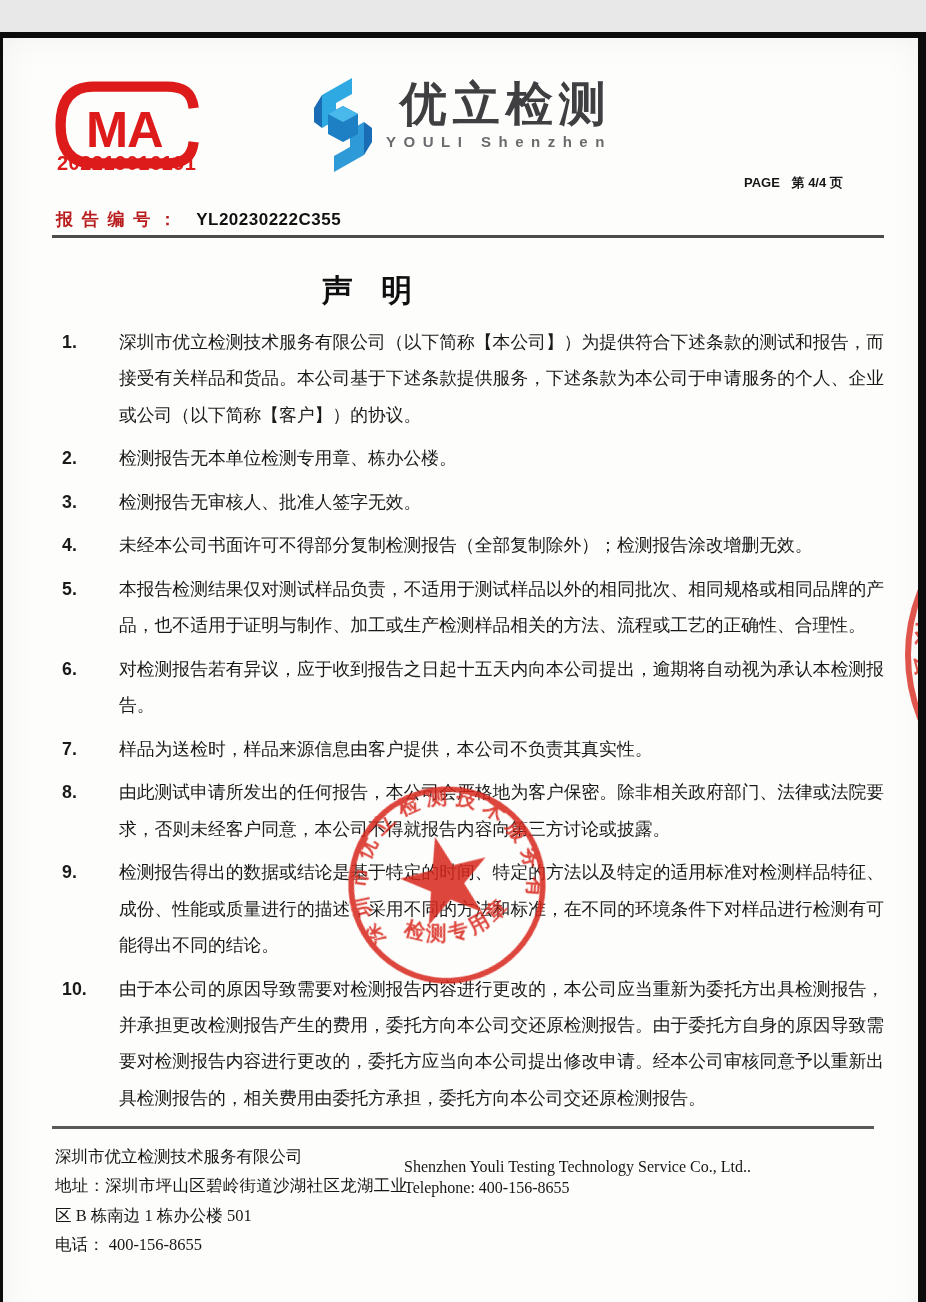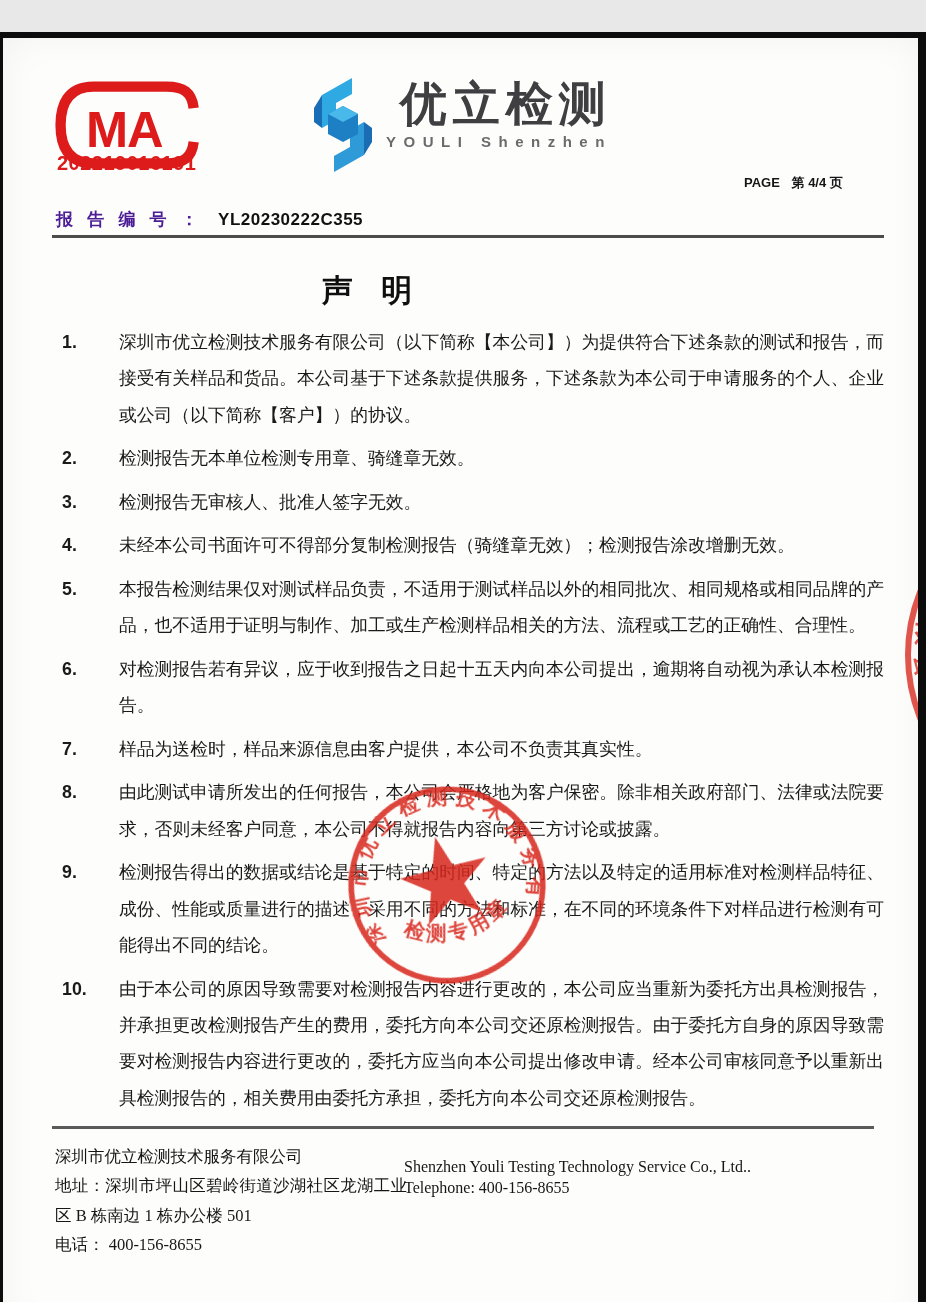--- a/index.html
+++ b/index.html
@@ -19,21 +19,21 @@
               font-weight:bold;font-size:20px;letter-spacing:.5px;color:#dd1b1b;}
   .brand{position:absolute;left:312px;top:46px;display:flex;align-items:flex-start;}
   .brand-text{margin-left:12px;}
   .brand-cn{font-family:"Liberation Sans","DejaVu Sans",sans-serif;font-weight:bold;font-size:47px;
             letter-spacing:6px;color:#3f3f42;line-height:1.1;text-align:right;}
   .brand-en{font-family:"Liberation Sans","DejaVu Sans",sans-serif;font-weight:bold;font-size:15px;
             letter-spacing:7.5px;color:#6b6b6e;margin-top:3px;}
   .page-indicator{position:absolute;left:744px;top:142px;font-family:"Liberation Sans","DejaVu Sans",sans-serif;
             font-weight:600;font-size:13px;color:#151515;}
   .report-row{position:absolute;left:56px;top:176px;font-size:17px;}
-  .report-label{font-family:Liberation Mono, monospace;font-weight:bold;letter-spacing:2px;color:#4c1d95;}
+  .report-label{font-family:Liberation Sans, sans-serif;font-weight:bold;letter-spacing:2px;color:#b91c1c;}
   .report-value{font-family:Liberation Sans, sans-serif;font-weight:bold;margin-left:14px;color:#111;letter-spacing:.5px;}
   .head-rule{position:absolute;left:52px;top:203px;width:832px;height:3px;background:#4c4c4c;}
 
   
   .doc-title{position:absolute;left:0;top:238px;width:744px;text-align:center;
              font-family:"Liberation Sans","DejaVu Sans",sans-serif;font-weight:bold;
              font-size:31px;letter-spacing:10px;color:#0f0f0f;}
 
   
   .statements{position:absolute;left:62px;top:292px;width:822px;font-size:17.8px;line-height:2.05;color:#1a1a1a;}
@@ -99,29 +99,29 @@
 
   <div class="doc-title">声 明</div>
 
   <div class="statements">
     <div class="stmt">
       <span class="stmt-num">1.</span>
       <span class="stmt-text">深圳市优立检测技术服务有限公司（以下简称【本公司】）为提供符合下述条款的测试和报告，而接受有关样品和货品。本公司基于下述条款提供服务，下述条款为本公司于申请服务的个人、企业或公司（以下简称【客户】）的协议。</span>
     </div>
     <div class="stmt">
       <span class="stmt-num">2.</span>
-      <span class="stmt-text">检测报告无本单位检测专用章、骑缝章无效。</span>
+      <span class="stmt-text">检测报告无本单位检测专用章、栋办公楼。</span>
     </div>
     <div class="stmt">
       <span class="stmt-num">3.</span>
       <span class="stmt-text">检测报告无审核人、批准人签字无效。</span>
     </div>
     <div class="stmt">
       <span class="stmt-num">4.</span>
-      <span class="stmt-text">未经本公司书面许可不得部分复制检测报告（骑缝章无效）；检测报告涂改增删无效。</span>
+      <span class="stmt-text">未经本公司书面许可不得部分复制检测报告（全部复制除外）；检测报告涂改增删无效。</span>
     </div>
     <div class="stmt">
       <span class="stmt-num">5.</span>
       <span class="stmt-text">本报告检测结果仅对测试样品负责，不适用于测试样品以外的相同批次、相同规格或相同品牌的产品，也不适用于证明与制作、加工或生产检测样品相关的方法、流程或工艺的正确性、合理性。</span>
     </div>
     <div class="stmt">
       <span class="stmt-num">6.</span>
       <span class="stmt-text">对检测报告若有异议，应于收到报告之日起十五天内向本公司提出，逾期将自动视为承认本检测报告。</span>
     </div>
     <div class="stmt">

